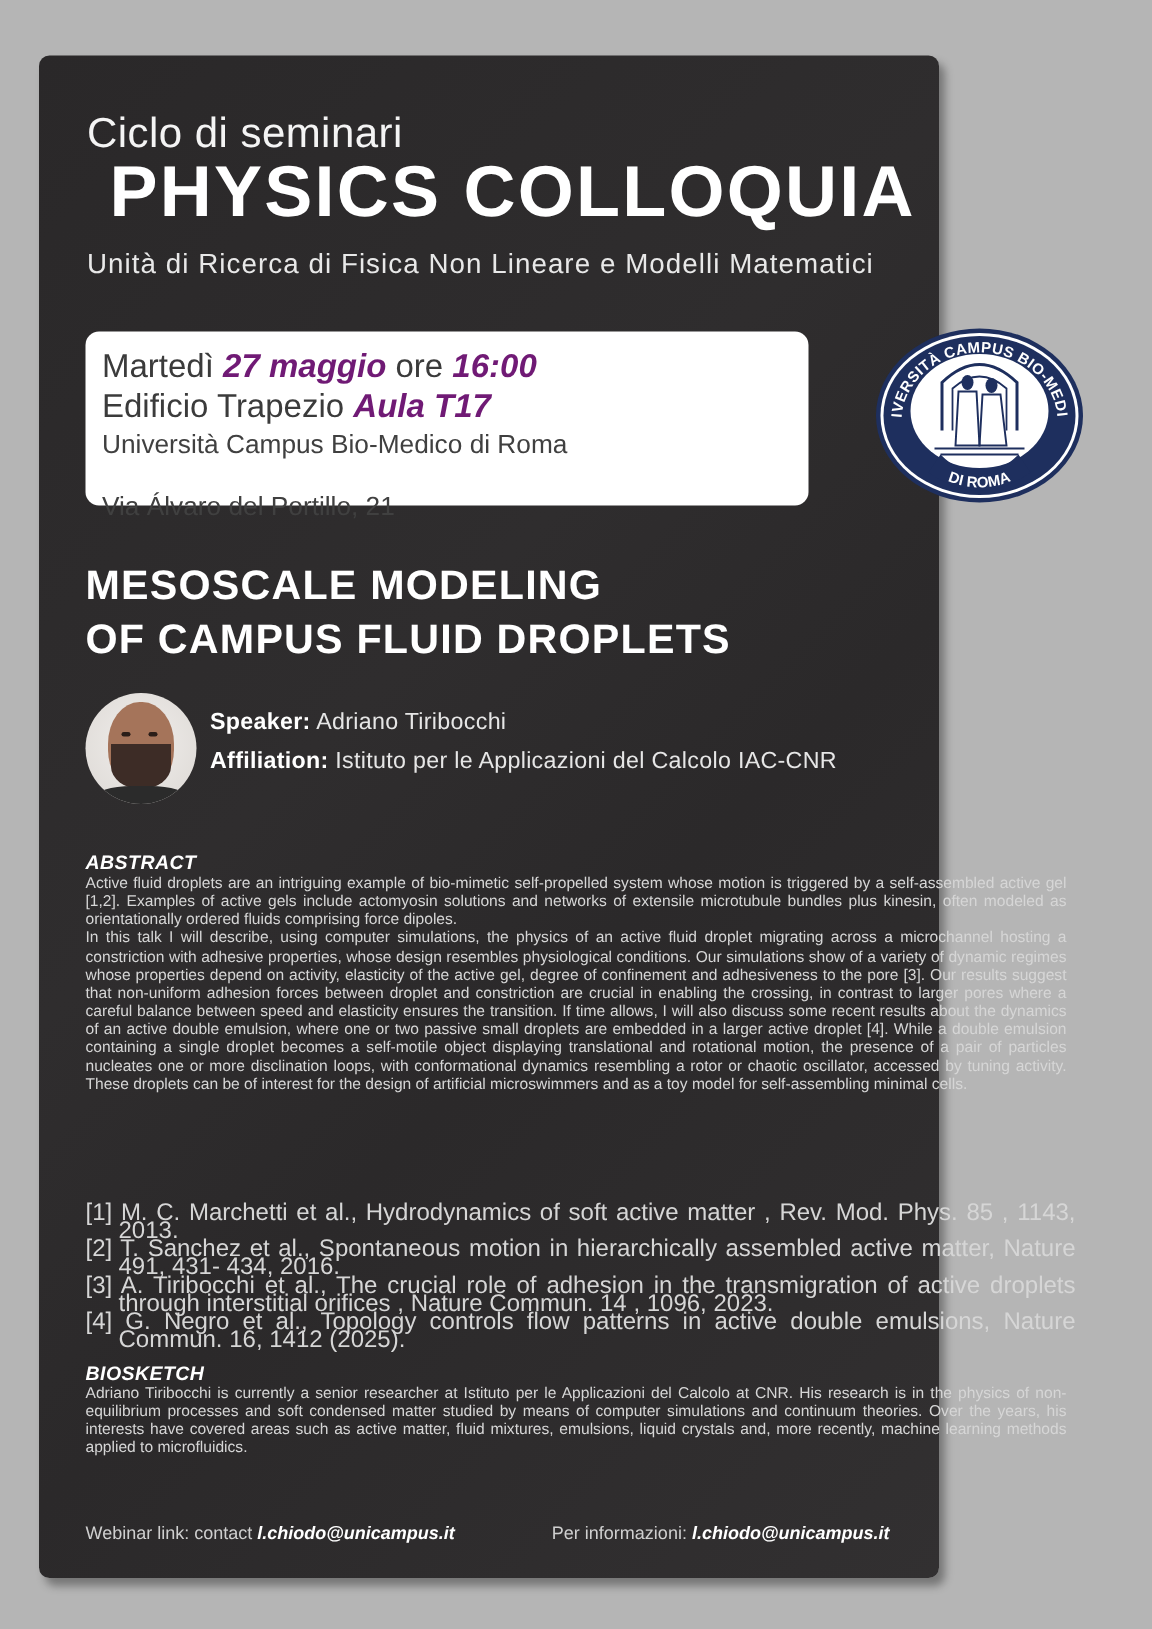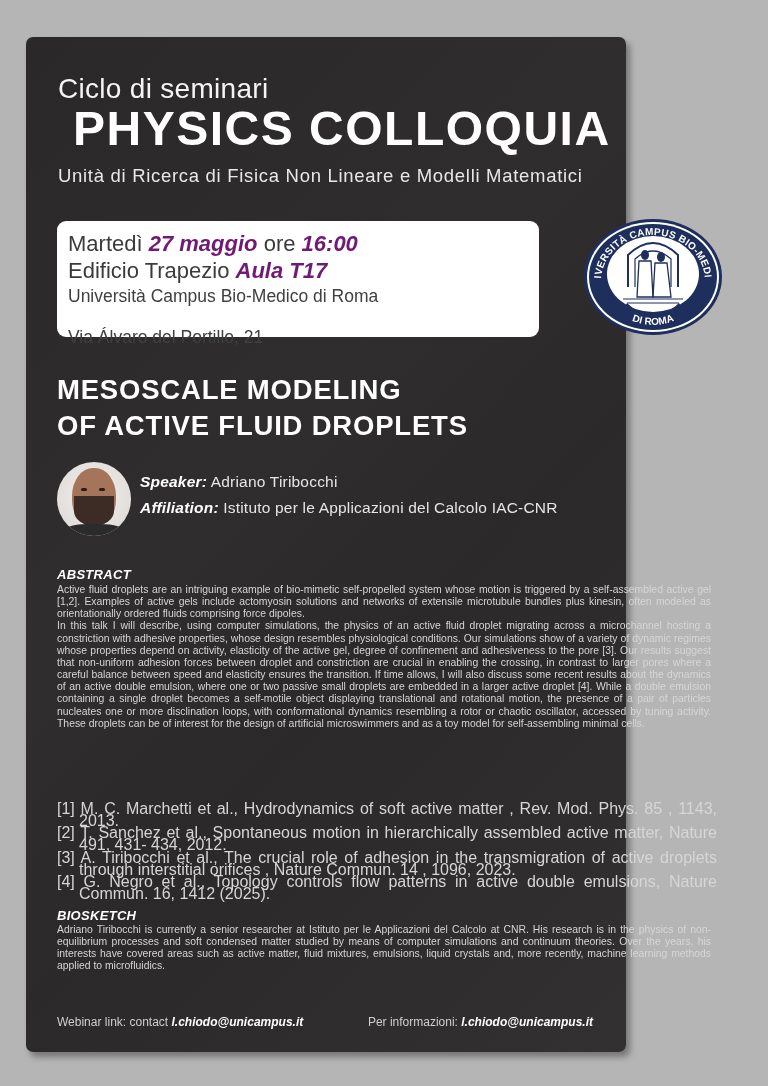--- a/index.html
+++ b/index.html
@@ -38,21 +38,21 @@
     position:absolute; left:31px; top:425px; width:74px; height:74px; border-radius:50%;
     background:radial-gradient(circle at 50% 45%, #b08266 0%, #9a6b52 35%, #e9e6e3 36%, #dcd8d4 100%);
     overflow:hidden;
   }
   .photo .face { position:absolute; left:15px; top:6px; width:44px; height:58px; border-radius:48% 48% 45% 45%; background:#a5745a; }
   .photo .beard { position:absolute; left:17px; top:34px; width:40px; height:30px; border-radius:0 0 50% 50%; background:#3d2c26; }
   .photo .shirt { position:absolute; left:6px; top:62px; width:62px; height:20px; border-radius:40% 40% 0 0; background:#2b2b2b; }
   .photo .eye { position:absolute; top:26px; width:6px; height:3px; background:#2a1d18; border-radius:2px; }
 
   .speaker-line { position:absolute; left:114px; font-size:15.5px; color:#e6e6e6; white-space:nowrap; letter-spacing:0.2px; }
-  .speaker-line .lab { font-weight:700; font-style:italic; color:#fff;text-align:center; }
+  .speaker-line .lab { font-weight:700; color:#fff;text-align:center; }
 
   .sec-head { position:absolute; left:31px; font-size:13px; font-weight:700; font-style:italic; color:#fff; letter-spacing:0.3px; }
   .para { position:absolute; left:31px; width:654px; font-size:10.4px; line-height:12.15px; color:#d6d6d6; text-align:justify; }
   .para p { margin:0; }
   .refs { position:absolute; left:31px; width:660px; font-size:16px; line-height:12.15px; color:#d6d6d6; }
   .refs .ref { padding-left:22px; text-indent:-22px; text-align:justify; }
 
   .footer-left, .footer-right { position:absolute; top:978px; font-size:12px; color:#cfcfcf; white-space:nowrap; }
   .footer-left { left:31px; }
   .footer-right { right:33px; }
@@ -102,21 +102,21 @@
     <text font-family="Liberation Sans, sans-serif" font-size="10" font-weight="700" fill="#ffffff" letter-spacing="0.3">
       <textPath href="#arcTop" startOffset="50%" text-anchor="middle">UNIVERSITÀ CAMPUS BIO-MEDICO</textPath>
     </text>
     <text font-family="Liberation Sans, sans-serif" font-size="10" font-weight="700" fill="#ffffff">
       <textPath href="#arcBot" startOffset="50%" text-anchor="middle">DI ROMA</textPath>
     </text>
   </svg>
 
   <div class="talk-title">
     <div>MESOSCALE MODELING</div>
-    <div>OF ACTIVE FLUID DROPLETS</div>
+    <div>OF CAMPUS FLUID DROPLETS</div>
   </div>
 
   <div class="photo">
     <div class="face"></div>
     <div class="eye" style="left:24px;"></div>
     <div class="eye" style="left:42px;"></div>
     <div class="beard"></div>
     <div class="shirt"></div>
   </div>
 
@@ -129,21 +129,21 @@
     <span>Istituto per le Applicazioni del Calcolo IAC-CNR</span>
   </div>
 
   <div class="sec-head" style="top:530px;">ABSTRACT</div>
   <div class="para" style="top:547px;">
     <p>Active fluid droplets are an intriguing example of bio-mimetic self-propelled system whose motion is triggered by a self-assembled active gel [1,2]. Examples of active gels include actomyosin solutions and networks of extensile microtubule bundles plus kinesin, often modeled as orientationally ordered fluids comprising force dipoles.</p>
     <p>In this talk I will describe, using computer simulations, the physics of an active fluid droplet migrating across a microchannel hosting a constriction with adhesive properties, whose design resembles physiological conditions. Our simulations show of a variety of dynamic regimes whose properties depend on activity, elasticity of the active gel, degree of confinement and adhesiveness to the pore [3]. Our results suggest that non-uniform adhesion forces between droplet and constriction are crucial in enabling the crossing, in contrast to larger pores where a careful balance between speed and elasticity ensures the transition. If time allows, I will also discuss some recent results about the dynamics of an active double emulsion, where one or two passive small droplets are embedded in a larger active droplet [4]. While a double emulsion containing a single droplet becomes a self-motile object displaying translational and rotational motion, the presence of a pair of particles nucleates one or more disclination loops, with conformational dynamics resembling a rotor or chaotic oscillator, accessed by tuning activity. These droplets can be of interest for the design of artificial microswimmers and as a toy model for self-assembling minimal cells.</p>
   </div>
   <div class="refs" style="top:766px;">
     <div class="ref">[1] M. C. Marchetti et al., Hydrodynamics of soft active matter , Rev. Mod. Phys. 85 , 1143, 2013.</div>
-    <div class="ref">[2] T. Sanchez et al., Spontaneous motion in hierarchically assembled active matter, Nature 491, 431- 434, 2012.</div>
+    <div class="ref">[2] T. Sanchez et al., Spontaneous motion in hierarchically assembled active matter, Nature 491, 431- 434, 2016.</div>
     <div class="ref">[3] A. Tiribocchi et al., The crucial role of adhesion in the transmigration of active droplets through interstitial orifices , Nature Commun. 14 , 1096, 2023.</div>
     <div class="ref">[4] G. Negro et al., Topology controls flow patterns in active double emulsions, Nature Commun. 16, 1412 (2025).</div>
   </div>
 
   <div class="sec-head" style="top:871px;">BIOSKETCH</div>
   <div class="para" style="top:887px;">Adriano Tiribocchi is currently a senior researcher at Istituto per le Applicazioni del Calcolo at CNR. His research is in the physics of non-equilibrium processes and soft condensed matter studied by means of computer simulations and continuum theories. Over the years, his interests have covered areas such as active matter, fluid mixtures, emulsions, liquid crystals and, more recently, machine learning methods applied to microfluidics.</div>
 
   <div class="footer-left">
     <span>Webinar link: contact</span>
     <b>l.chiodo@unicampus.it</b>

